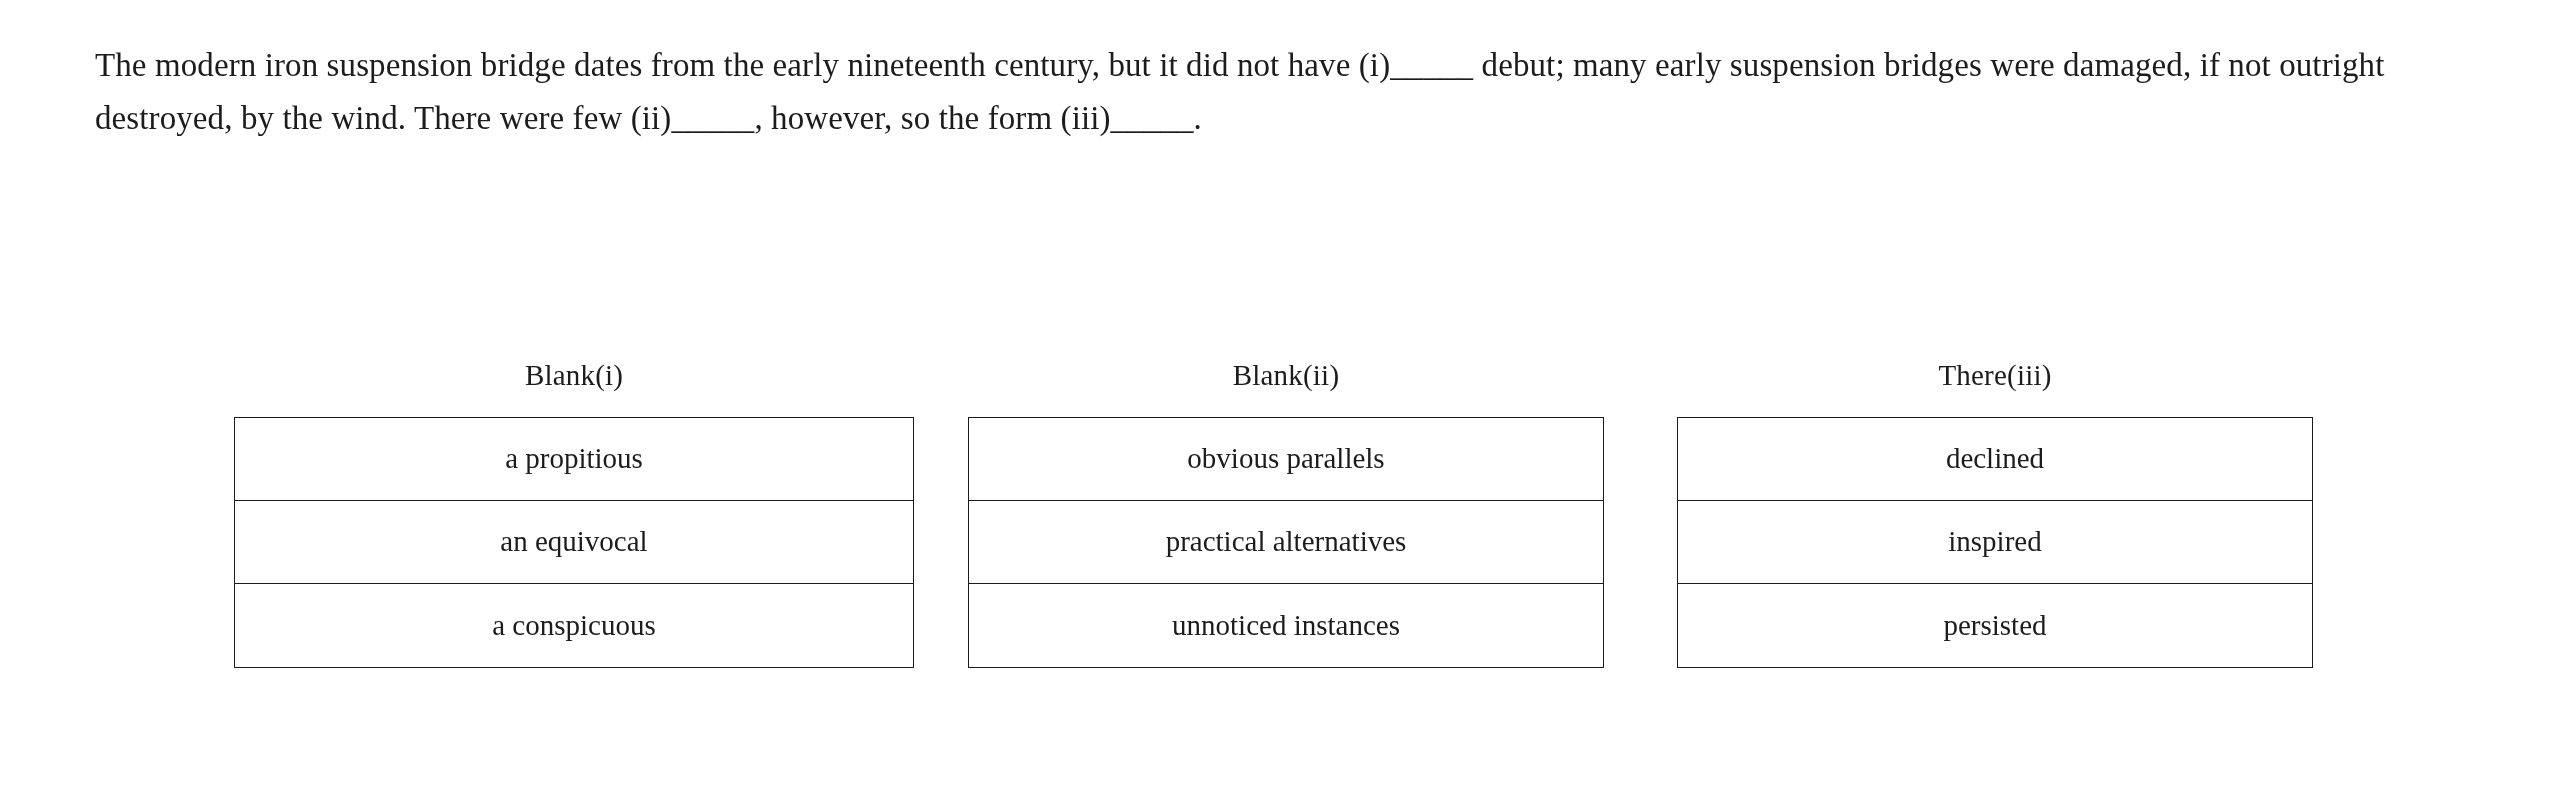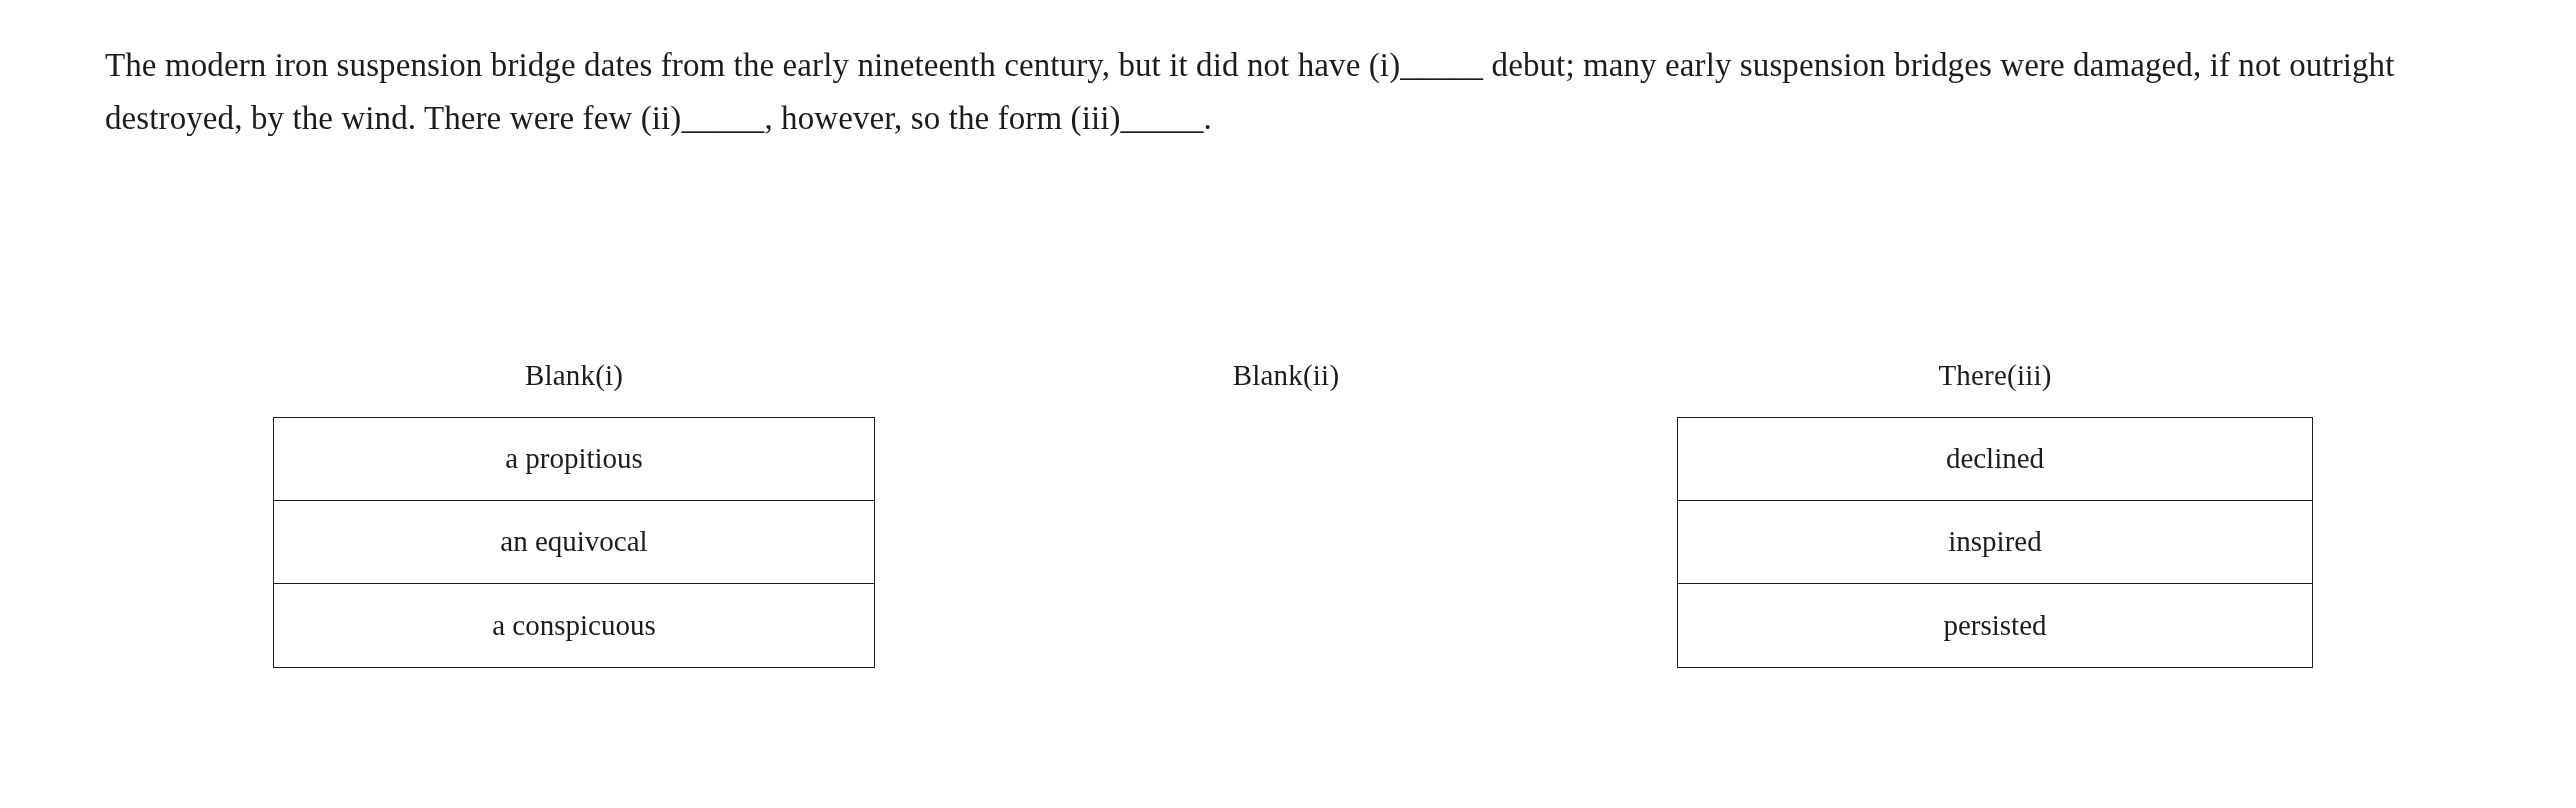--- a/index.html
+++ b/index.html
@@ -11,21 +11,21 @@
     width: 2576px;
     height: 809px;
     font-family: "Liberation Serif", "DejaVu Serif", serif;
     color: #1a1a1a;
     position: relative;
     overflow: hidden;
   }
 
   .question-stem {
     position: absolute;
-    left: 105px;
+    left: 95px;
     top: 39px;
     width: 2361px;
     font-size: 33px;
     line-height: 1.62;
     color: #1c1c1c;
     letter-spacing: 0.1px;
   }
 
   .blanks-area {
     position: absolute;
@@ -70,21 +70,21 @@
     color: #1c1c1c;
     cursor: pointer;
     background: #ffffff;
     box-sizing: border-box;
   }
   .option-row:last-child {
     border-bottom: none;
   }
 
   
-  .col-1 .options-box { width: 602px; }
+  .col-1 .options-box { width: 680px; }
   .col-2 .options-box { width: 636px; }
   .col-3 .options-box { width: 636px; text-align: center; }
 
   .col-2 { margin-left: 78px; text-align: center; }
   .col-3 { margin-left: 75px; }
 </style>
 </head>
 <body>
 
 <div class="question-stem">The modern iron suspension bridge dates from the early nineteenth century, but it did not have (i)_____ debut; many early suspension bridges were damaged, if not outright destroyed, by the wind. There were few (ii)_____, however, so the form (iii)_____.</div>
@@ -95,20 +95,25 @@
     <div class="blank-label">Blank(i)</div>
     <div class="options-box">
       <div class="option-row">a propitious</div>
       <div class="option-row">an equivocal</div>
       <div class="option-row">a conspicuous</div>
     </div>
   </div>
 
   <div class="blank-column col-2">
     <div class="blank-label">Blank(ii)</div>
+    <div class="options-box">
+      <div class="option-row">obvious parallels</div>
+      <div class="option-row">practical alternatives</div>
+      <div class="option-row">unnoticed instances</div>
+    </div>
   </div>
 
   <div class="blank-column col-3">
     <div class="blank-label">There(iii)</div>
     <div class="options-box">
       <div class="option-row">declined</div>
       <div class="option-row">inspired</div>
       <div class="option-row">persisted</div>
     </div>
   </div>

